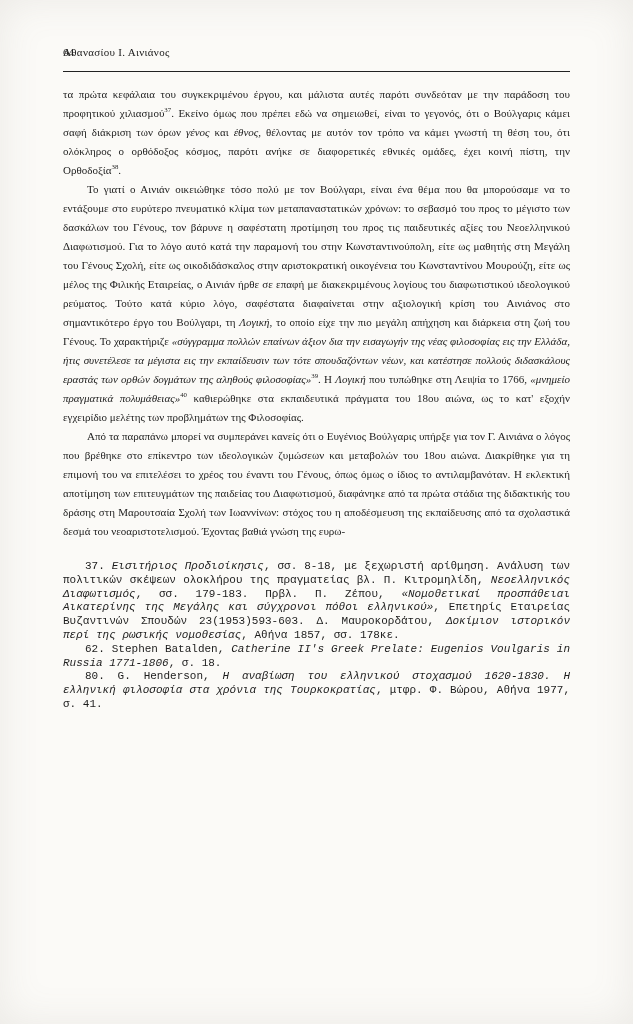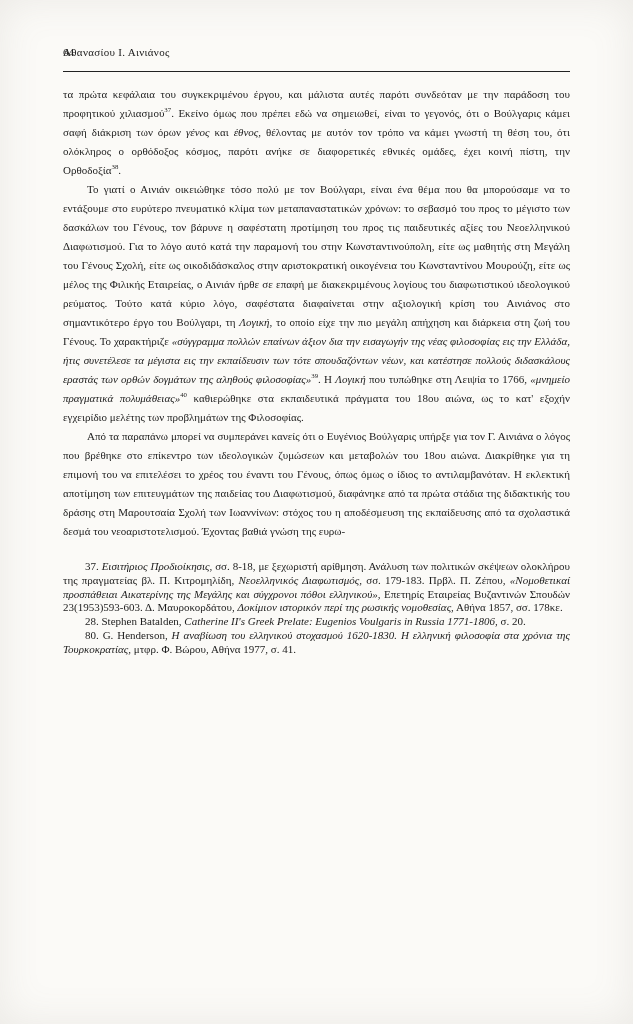--- a/index.html
+++ b/index.html
@@ -50,20 +50,21 @@
   }
   .para.first {
     text-indent: 0;
   }
   .footnotes {
     margin-top: 19px;
     font-size: 11px;
     line-height: 13.8px;
     text-align: justify;
     hyphens: auto;
+    font-family: Liberation Mono, monospace;
   }
   .fn {
     margin: 0;
     text-indent: 22px;
   }
   .it { font-style: italic; }
   sup {
     font-size: 0.62em;
     vertical-align: super;
     line-height: 0;
@@ -82,17 +83,17 @@
   <div class="rule"></div>
 
   <main class="body-text">
     <p class="para first"><span>τα πρώτα κεφάλαια του συγκεκριμένου έργου, και μάλιστα αυτές παρότι συνδεόταν με την παράδοση του προφητικού χιλιασμού</span><sup>37</sup><span>. Εκείνο όμως που πρέπει εδώ να σημειωθεί, είναι το γεγονός, ότι ο Βούλγαρις κάμει σαφή διάκριση των όρων </span><span class="it">γένος</span><span> και </span><span class="it">έθνος</span><span>, θέλοντας με αυτόν τον τρόπο να κάμει γνωστή τη θέση του, ότι ολόκληρος ο ορθόδοξος κόσμος, παρότι ανήκε σε διαφορετικές εθνικές ομάδες, έχει κοινή πίστη, την Ορθοδοξία</span><sup>38</sup><span>.</span></p>
     <p class="para"><span>Το γιατί ο Αινιάν οικειώθηκε τόσο πολύ με τον Βούλγαρι, είναι ένα θέμα που θα μπορούσαμε να το εντάξουμε στο ευρύτερο πνευματικό κλίμα των μεταπαναστατικών χρόνων: το σεβασμό του προς το μέγιστο των δασκάλων του Γένους, τον βάρυνε η σαφέστατη προτίμηση του προς τις παιδευτικές αξίες του Νεοελληνικού Διαφωτισμού. Για το λόγο αυτό κατά την παραμονή του στην Κωνσταντινούπολη, είτε ως μαθητής στη Μεγάλη του Γένους Σχολή, είτε ως οικοδιδάσκαλος στην αριστοκρατική οικογένεια του Κωνσταντίνου Μουρούζη, είτε ως μέλος της Φιλικής Εταιρείας, ο Αινιάν ήρθε σε επαφή με διακεκριμένους λογίους του διαφωτιστικού ιδεολογικού ρεύματος. Τούτο κατά κύριο λόγο, σαφέστατα διαφαίνεται στην αξιολογική κρίση του Αινιάνος στο σημαντικότερο έργο του Βούλγαρι, τη </span><span class="it">Λογική</span><span>, το οποίο είχε την πιο μεγάλη απήχηση και διάρκεια στη ζωή του Γένους. Το χαρακτήριζε </span><span class="it">«σύγγραμμα πολλών επαίνων άξιον δια την εισαγωγήν της νέας φιλοσοφίας εις την Ελλάδα, ήτις συνετέλεσε τα μέγιστα εις την εκπαίδευσιν των τότε σπουδαζόντων νέων, και κατέστησε πολλούς διδασκάλους εραστάς των ορθών δογμάτων της αληθούς φιλοσοφίας»</span><sup>39</sup><span>. Η </span><span class="it">Λογική</span><span> που τυπώθηκε στη Λειψία το 1766, </span><span class="it">«μνημείο πραγματικά πολυμάθειας»</span><sup>40</sup><span> καθιερώθηκε στα εκπαιδευτικά πράγματα του 18ου αιώνα, ως το κατ' εξοχήν εγχειρίδιο μελέτης των προβλημάτων της Φιλοσοφίας.</span></p>
     <p class="para"><span>Από τα παραπάνω μπορεί να συμπεράνει κανείς ότι ο Ευγένιος Βούλγαρις υπήρξε για τον Γ. Αινιάνα ο λόγος που βρέθηκε στο επίκεντρο των ιδεολογικών ζυμώσεων και μεταβολών του 18ου αιώνα. Διακρίθηκε για τη επιμονή του να επιτελέσει το χρέος του έναντι του Γένους, όπως όμως ο ίδιος το αντιλαμβανόταν. Η εκλεκτική αποτίμηση των επιτευγμάτων της παιδείας του Διαφωτισμού, διαφάνηκε από τα πρώτα στάδια της διδακτικής του δράσης στη Μαρουτσαία Σχολή των Ιωαννίνων: στόχος του η αποδέσμευση της εκπαίδευσης από τα σχολαστικά δεσμά του νεοαριστοτελισμού. Έχοντας βαθιά γνώση της ευρω-</span></p>
   </main>
 
   <footer class="footnotes">
     <p class="fn"><span>37. </span><span class="it">Εισιτήριος Προδιοίκησις</span><span>, σσ. 8-18, με ξεχωριστή αρίθμηση. Ανάλυση των πολιτικών σκέψεων ολοκλήρου της πραγματείας βλ. Π. Κιτρομηλίδη, </span><span class="it">Νεοελληνικός Διαφωτισμός</span><span>, σσ. 179-183. Πρβλ. Π. Ζέπου, </span><span class="it">«Νομοθετικαί προσπάθειαι Αικατερίνης της Μεγάλης και σύγχρονοι πόθοι ελληνικού»</span><span>, Επετηρίς Εταιρείας Βυζαντινών Σπουδών 23(1953)593-603. Δ. Μαυροκορδάτου, </span><span class="it">Δοκίμιον ιστορικόν περί της ρωσικής νομοθεσίας</span><span>, Αθήνα 1857, σσ. 178κε.</span></p>
-    <p class="fn"><span>28. Stephen Batalden, </span><span class="it">Catherine II's Greek Prelate: Eugenios Voulgaris in Russia 1771-1806</span><span>, σ. 20.</span></p>
+    <p class="fn"><span>62. Stephen Batalden, </span><span class="it">Catherine II's Greek Prelate: Eugenios Voulgaris in Russia 1771-1806</span><span>, σ. 18.</span></p>
     <p class="fn"><span>80. G. Henderson, </span><span class="it">Η αναβίωση του ελληνικού στοχασμού 1620-1830. Η ελληνική φιλοσοφία στα χρόνια της Τουρκοκρατίας</span><span>, μτφρ. Φ. Βώρου, Αθήνα 1977, σ. 41.</span></p>
   </footer>
 
 </div>
 
 </body></html>

